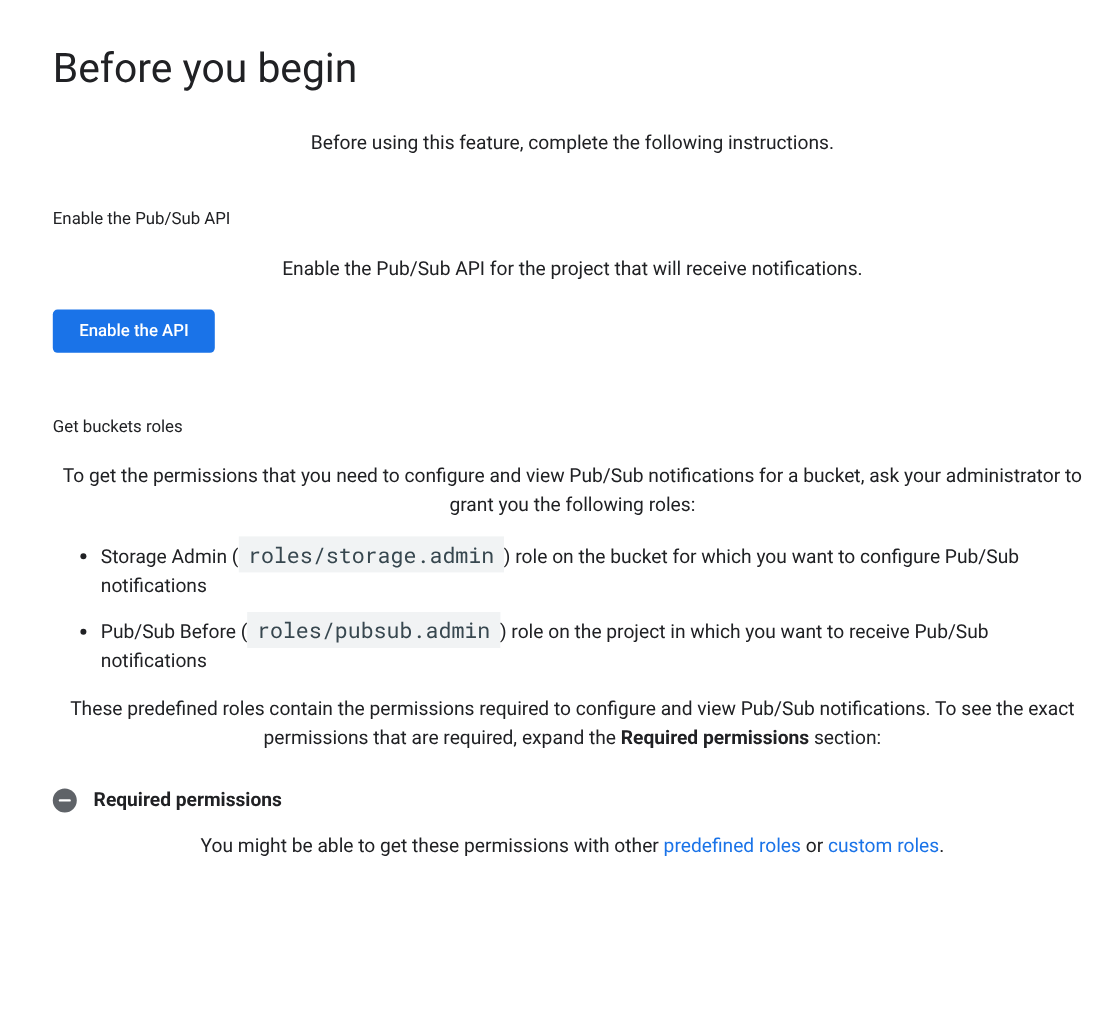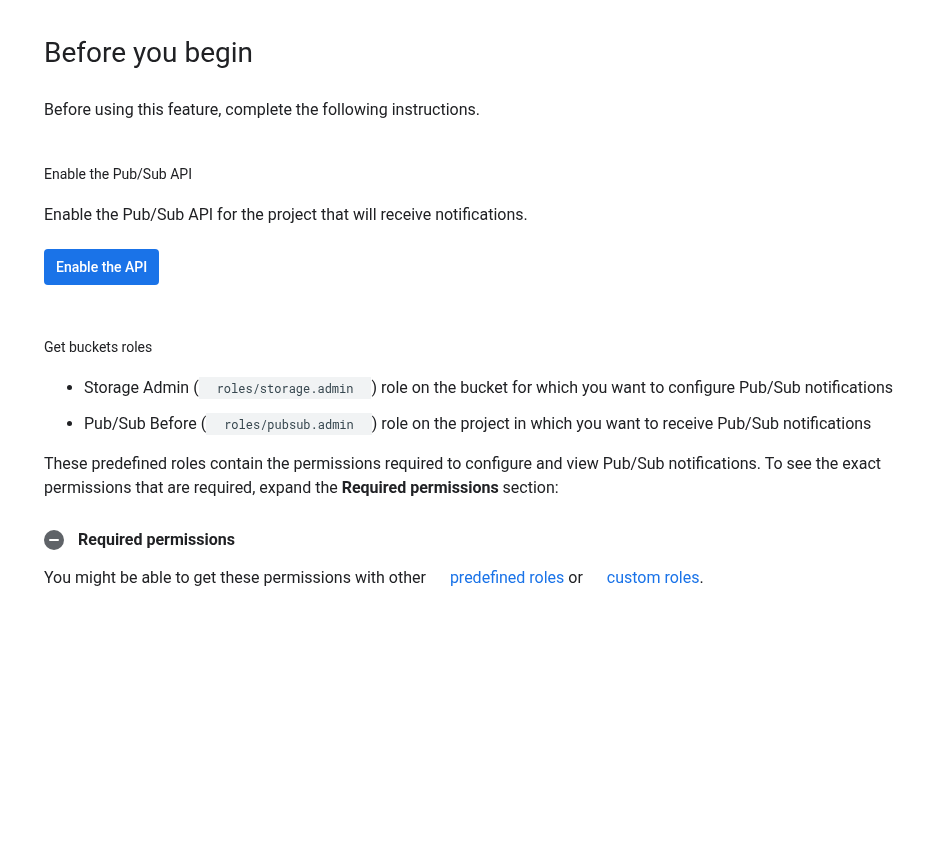--- a/index.html
+++ b/index.html
@@ -21,73 +21,73 @@
     background: #fff;
   }
   .page {
     width: 930px;
     box-sizing: border-box;
     padding: 32px 20px 40px 44px;
     position: relative;
   }
   h1 {
     font-family: "Google Sans", "Roboto", sans-serif;
-    font-size: 28px;
+    font-size: 34px;
     font-weight: 400;
     margin: 0 0 24px 0;
     letter-spacing: 0;
   }
   h2 {
     font-family: "Google Sans", "Roboto", sans-serif;
     font-size: 14px;
     font-weight: 400;
     margin: 42px 0 18px 0;
   }
   p {
     margin: 0 0 16px 0;
     font-family: "Roboto", Arial, sans-serif;
+    text-align: center;
   }
   ul.roles {
     margin: 4px 0 16px 0;
     padding-left: 40px;
   }
   ul.roles li {
     margin: 12px 0;
     font-family: "Roboto", Arial, sans-serif;
   }
   ul.perms {
     margin: 8px 0 24px 0;
     padding-left: 40px;
   }
   ul.perms li {
     margin: 14px 0;
   }
   code {
     font-family: "Roboto Mono", Menlo, Consolas, "Courier New", monospace;
     background: var(--code-bg);
     color: var(--code-text);
-    padding: 3px 18px;
+    padding: 3px 8px;
     border-radius: 0;
-    font-size: 12px;
+    font-size: 18px;
   }
   a, .link {
     color: var(--link);
     text-decoration: none;
     cursor: pointer;
-    margin-left: 20px;
   }
   strong { font-weight: 700; }
   .btn {
     display: inline-block;
     background: var(--btn-bg);
     color: var(--btn-text);
     font-family: "Google Sans", "Roboto", sans-serif;
     font-size: 14px;
     font-weight: 500;
-    padding: 10px 12px;
+    padding: 10px 22px;
     border: none;
     border-radius: 4px;
     cursor: pointer;
     margin: 6px 0 10px 0;
   }
   
   .expander {
     margin-top: 28px;
     margin-bottom: 10px;
   }
@@ -132,20 +132,21 @@
   <p>Before using this feature, complete the following instructions.</p>
 
   <h2>Enable the Pub/Sub API</h2>
 
   <p>Enable the Pub/Sub API for the project that will receive notifications.</p>
 
   <button class="btn">Enable the API</button>
 
   <h2>Get buckets roles</h2>
 
+  <p>To get the permissions that you need to configure and view Pub/Sub notifications for a bucket, ask your administrator to grant you the following roles:</p>
 
   <ul class="roles">
     <li>
       <span>Storage Admin (</span><code>roles/storage.admin</code><span>) role on the bucket for which you want to configure Pub/Sub notifications</span>
     </li>
     <li>
       <span>Pub/Sub Before (</span><code>roles/pubsub.admin</code><span>) role on the project in which you want to receive Pub/Sub notifications</span>
     </li>
   </ul>
 

